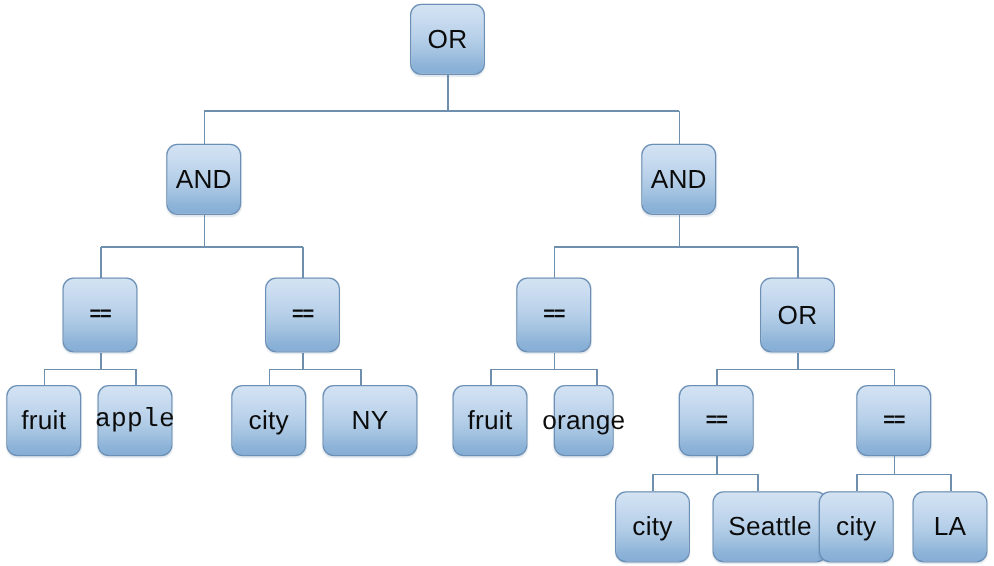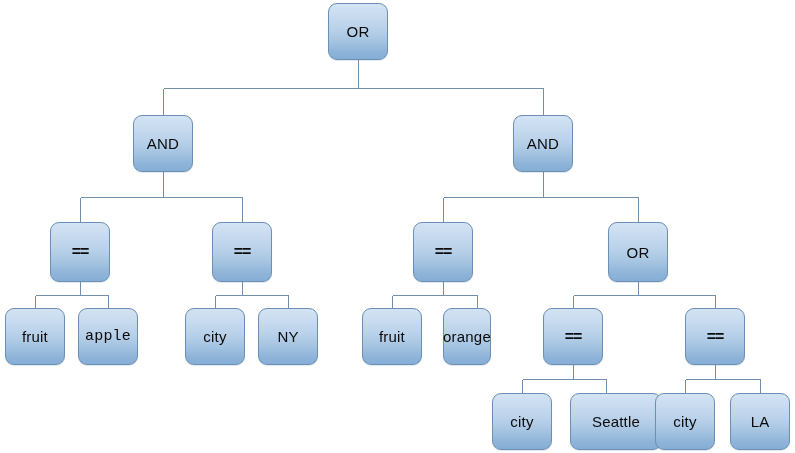--- a/index.html
+++ b/index.html
@@ -33,21 +33,21 @@
                 #cadcf0 18%,
                 #b7d0e9 48%,
                 #a2c2e0 70%,
                 #8db3d8 88%,
                 #86aed5 100%);
     box-shadow: 0 1px 1px rgba(90,120,150,0.18);
     display: flex;
     align-items: center;
     justify-content: center;
     color: #0b0b0b;
-    font-size: 15px;
+    font-size: 21px;
     line-height: 1;
     letter-spacing: 0.2px;
     white-space: nowrap;
   }
   .node.op-eq {
     font-size: 16px;
     font-weight: 700;
     letter-spacing: -1px;
   }
   .node-label {
@@ -120,21 +120,21 @@
       </div>
       <div class="node" style="left: 5px; top: 308px; width: 60px; height: 57px;">
         <span class="node-label">fruit</span>
       </div>
       <div class="node" style="left: 78px; top: 308px; width: 60px; height: 57px; font-family: Liberation Mono, monospace;">
         <span class="node-label">apple</span>
       </div>
       <div class="node" style="left: 185px; top: 308px; width: 60px; height: 57px;">
         <span class="node-label">city</span>
       </div>
-      <div class="node" style="left: 258px; top: 308px; width: 60px; height: 57px;">
+      <div class="node" style="left: 258px; top: 308px; width: 76px; height: 57px;">
         <span class="node-label">NY</span>
       </div>
       <div class="node" style="left: 362px; top: 308px; width: 60px; height: 57px;">
         <span class="node-label">fruit</span>
       </div>
       <div class="node" style="left: 443px; top: 308px; width: 48px; height: 57px;">
         <span class="node-label">orange</span>
       </div>
       <div class="node op-eq" style="left: 543px; top: 308px; width: 60px; height: 57px;">
         <span class="node-label">==</span>

